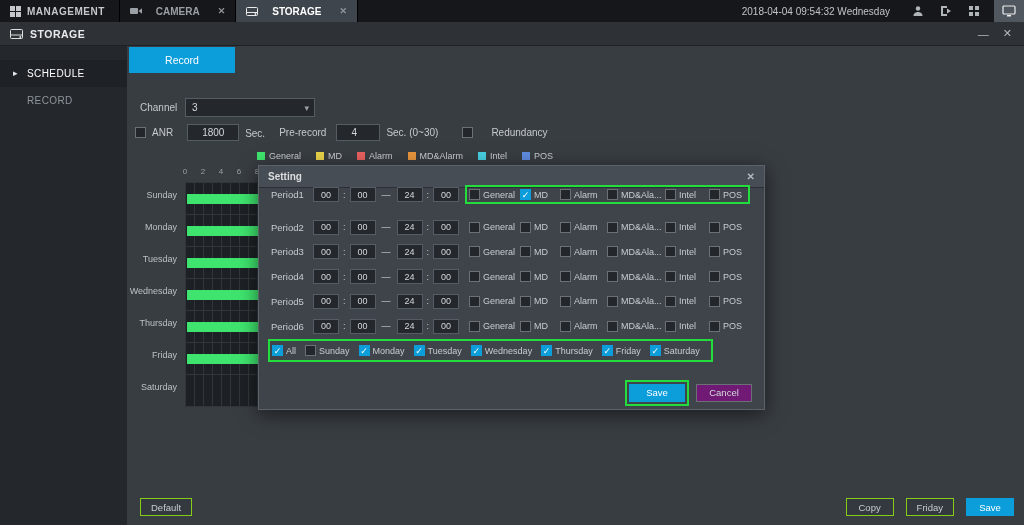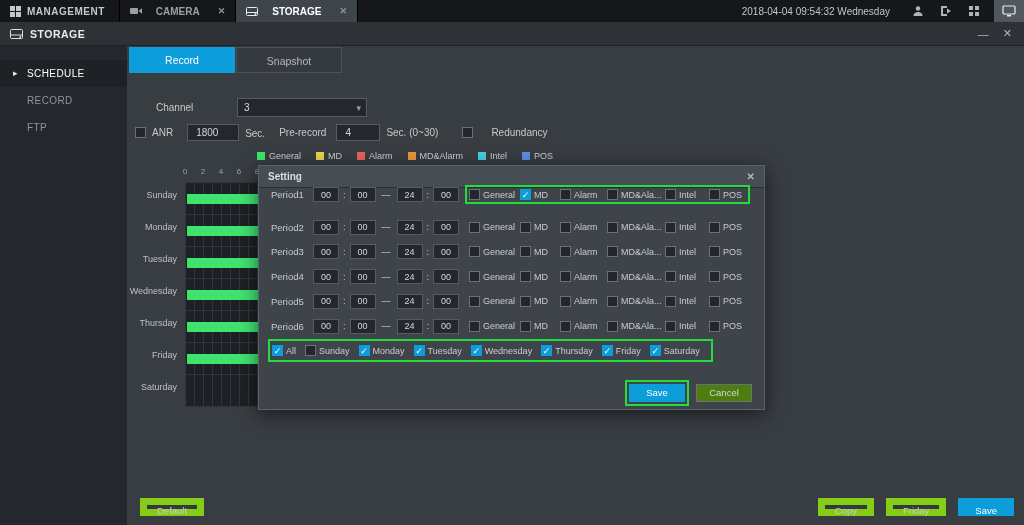--- a/index.html
+++ b/index.html
@@ -41,30 +41,30 @@
   .side-item.active::before { content:"▸"; position:absolute; left:13px; top:0;
     color:#e8eaec; font-size:9px; }
   
   .main { position:absolute; left:127px; top:46px; width:897px; height:479px;
     background:#383d42; }
   .tab-btn { position:absolute; top:1px; height:26px; width:106px;
     font-size:10.5px; text-align:center; line-height:26px; cursor:default; }
   .tab-record { left:2px; background:var(--accent,#0c9ddb); color:#fff; }
   .tab-snapshot { left:109px; background:#343a40; color:#b4b8bc; border:1px solid #4b5157; }
   .row { position:absolute; display:flex; align-items:center; font-size:10px; }
-  .channel-row { left:29px; top:52px;gap:36px; }
+  .channel-row { left:13px; top:52px; }
   .channel-label { width:45px; }
   .dropdown { position:relative; width:130px; height:19px; background:#24282d;
     border:1px solid #565c63; color:#d4d8db; font-size:10px; line-height:17px;
     padding-left:6px; }
   .dd-caret { position:absolute; right:5px; top:0; color:#9aa0a5; }
   .dd-caret::after { content:"▾"; font-size:9px; }
   .anr-row { left:8px; top:78px; }
   .txt-input { height:17px; background:#24282d; border:1px solid #565c63;
-    color:#d4d8db; font-size:10px; padding-left:8px;
+    color:#d4d8db; font-size:10px; padding-left:14px;
     font-family:"Liberation Sans",sans-serif; }
   .cb { display:inline-block; width:11px; height:11px; background:#23272c;
     border:1px solid #6a7076; font-size:9px; line-height:10px; text-align:center;
     color:#fff; vertical-align:middle; flex:none; }
   .cb.checked { background:var(--accent,#0c9ddb); border-color:var(--accent,#0c9ddb); }
   
   .legend { position:absolute; left:130px; top:105px; display:flex; gap:15px;
     font-size:9px; color:#c8ccd0; align-items:center; }
   .legend-item { display:flex; align-items:center; gap:4px; }
   .legend-swatch { width:8px; height:8px; display:inline-block; }
@@ -105,24 +105,24 @@
   .type-item:nth-child(3){ width:47px; } .type-item:nth-child(4){ width:58px; }
   .type-item:nth-child(5){ width:44px; } .type-item:nth-child(6){ width:37px; }
   .day-row { position:absolute; left:13px; top:177px; height:15px; display:flex;
     align-items:center; font-size:9px; color:#c8ccd0; }
   .day-item { display:flex; align-items:center; gap:3px; margin-right:9px; }
   .hl { outline:2px solid var(--annot,#22dd3c); outline-offset:2px; }
   .dlg-btns { position:absolute; top:218px; right:12px; display:flex; gap:11px; }
   .dlg-btn { width:56px; height:18px; font-size:9.5px; text-align:center;
     line-height:16px; font-family:"Liberation Sans",sans-serif; cursor:default; }
   .dlg-btn.save { background:var(--accent,#0c9ddb); border:1px solid var(--accent,#0c9ddb); color:#fff; }
-  .dlg-btn.cancel { background:#4d7c0f; border:1px solid #6a7076; color:#d4d8db; }
+  .dlg-btn.cancel { background:#701a75; border:1px solid #6a7076; color:#d4d8db; }
   
   .ftr-btn { position:absolute; height:18px; min-width:48px; background:#34393f;
-    border:7px solid #84cc16; color:#c8ccd0; font-size:9.5px; padding:0 10px;
+    border:1px solid #84cc16; color:#c8ccd0; font-size:9.5px; padding:0 10px;
     font-family:"Liberation Sans",sans-serif; cursor:default; }
   .default-btn { left:13px; top:452px; }
   .ftr-right { position:absolute; right:10px; top:452px; display:flex; gap:12px; }
   .ftr-right .ftr-btn { position:static; }
   .ftr-btn.blue { background:var(--accent,#0c9ddb); border-color:var(--accent,#0c9ddb); color:#fff; }
   svg { display:block; }
 </style>
 </head>
 <body>
 
@@ -204,27 +204,25 @@
     </div>
     <div class="win-ctrls">
       <span>—</span>
       <span>✕</span>
     </div>
   </div>
 
   <div class="sidebar">
     <div class="side-item active">SCHEDULE</div>
     <div class="side-item">RECORD</div>
-    <div class="side-item">FTP</div>
   </div>
 
   <div class="main">
 
     <div class="tab-btn tab-record">Record</div>
-    <div class="tab-btn tab-snapshot">Snapshot</div>
 
     <div class="row channel-row">
       <span class="channel-label">Channel</span>
       <div class="dropdown">
         <span>3</span>
         <span class="dd-caret"></span>
       </div>
     </div>
 
     <div class="row anr-row">

